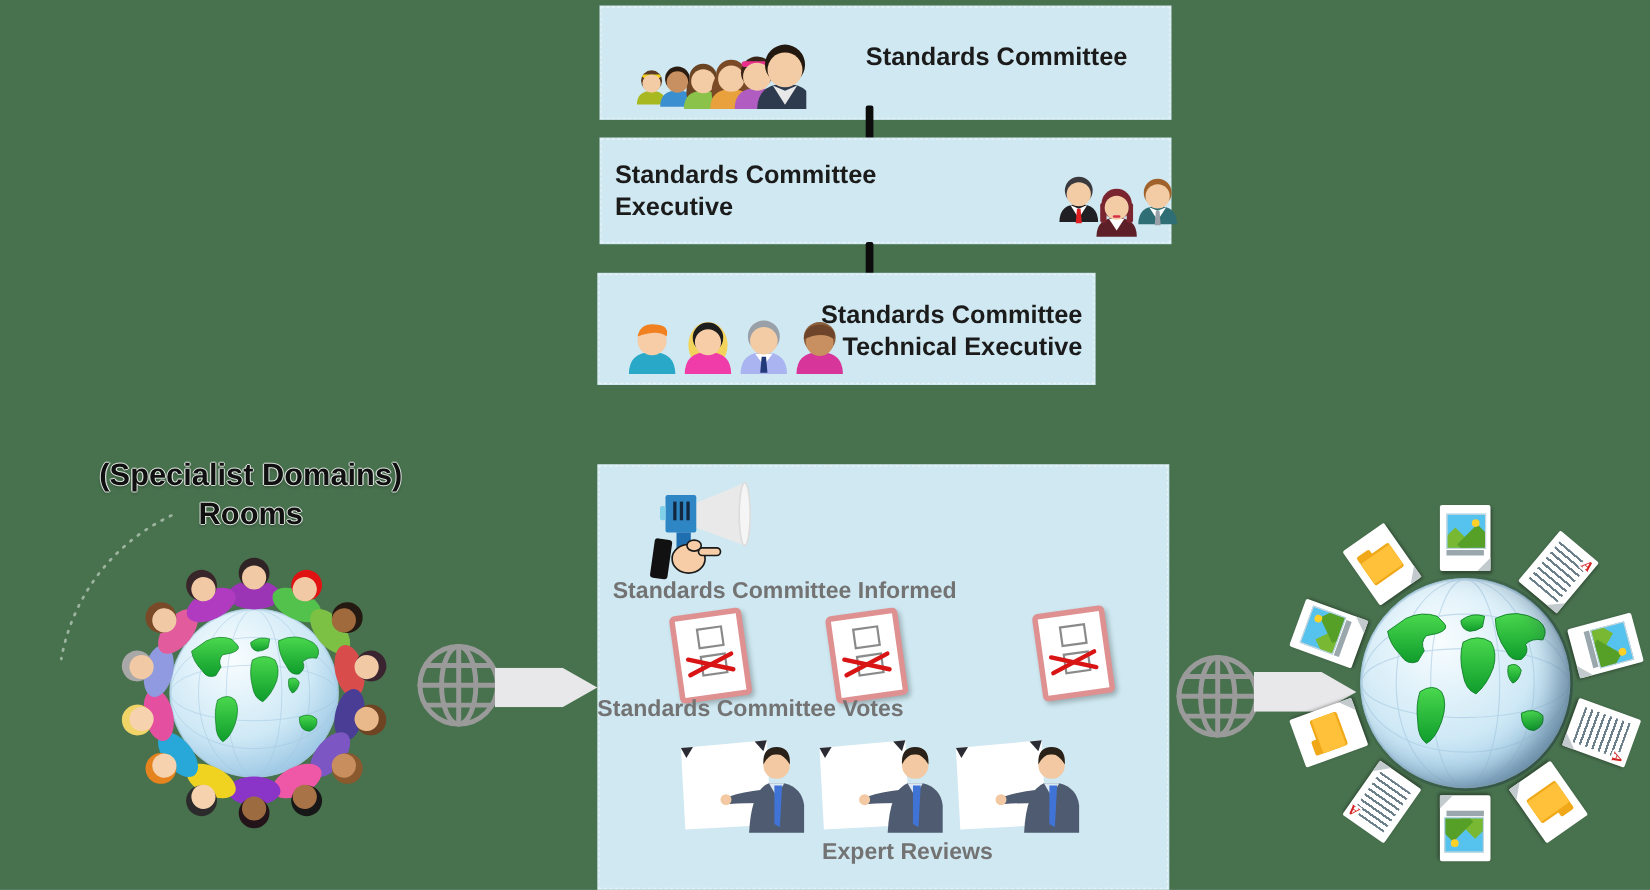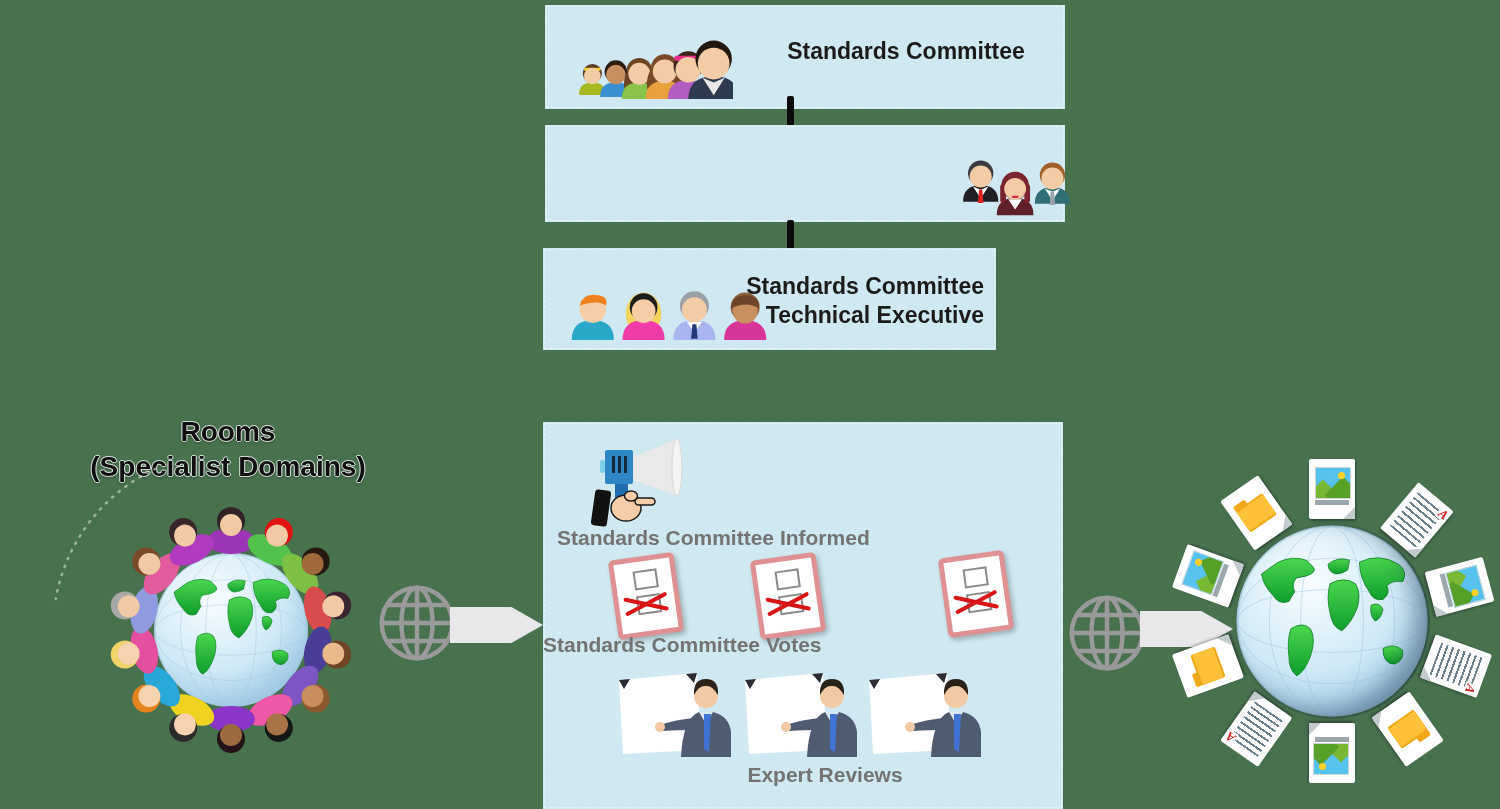--- a/index.html
+++ b/index.html
@@ -144,20 +144,21 @@
         <rect x="-3" y="-17" width="6" height="2" rx="1" fill="#d8304a"></rect>
       </g>
       <g transform="translate(101,74) scale(1.15)">
         <path d="M-16,0 Q-16,-15 0,-15 Q16,-15 16,0 Z" fill="#2e6e74"></path>
         <path d="M-7,-14 L0,-3 L7,-14 L0,-11 Z" fill="#ffffff"></path>
         <path d="M-1.5,-11 L1.5,-11 L2.5,1 L-2.5,1 Z" fill="#9aa0a8"></path>
         <circle cx="0" cy="-26" r="11.5" fill="#a0622a"></circle>
         <circle cx="0" cy="-23" r="10" fill="#f3cba4"></circle>
       </g>
     </svg>
+    <div class="box-label">Standards Committee Executive</div>
   </div>
 
   <div id="v2" class="vline"></div>
 
   <div id="box3" class="panel">
     <svg width="212" height="84" viewBox="0 0 212 86" style="position:absolute;left:20px;top:12px;">
       <g transform="translate(28,82) scale(1.35)">
         <path d="M-16,0 Q-16,-15 0,-15 Q16,-15 16,0 Z" fill="#2aa8c8"></path>
         <circle cx="0" cy="-23" r="10" fill="#f6cda6"></circle>
         <path d="M-10,-26 Q-8,-36 4,-34 Q12,-33 10,-26 Q4,-31 -10,-26 Z" fill="#f08020"></path>
@@ -256,22 +257,22 @@
       <path d="M89,48 L96,48 L94,86 L89,83 Z" fill="#3f74d6"></path>
       <path d="M78,52 Q60,54 48,58 L48,65 Q62,64 80,64 Z" fill="#4e5b70"></path>
       <circle cx="45" cy="61" r="5" fill="#f2c9a2"></circle>
       <circle cx="91" cy="30" r="12" fill="#f2c9a2"></circle>
       <path d="M79,29 Q78,13 91,13 Q104,13 103,29 Q97,19 91,20 Q84,19 79,29 Z" fill="#2a2118"></path>
     </svg>
     <div id="reviews-label" class="step-label">Expert Reviews</div>
   </div>
 
   <div id="rooms-title">
+    <div class="halo">(Specialist Domains)</div>
     <div class="halo">Rooms</div>
-    <div class="halo">(Specialist Domains)</div>
   </div>
 
   <svg width="420" height="420" style="position:absolute;left:21px;top:420px;">
     <path d="M134.8,48.7 A178,178 0 0 0 34.7,179.1" fill="none" stroke="rgba(225,235,225,0.55)" stroke-width="2.5" stroke-dasharray="1.5 7" stroke-linecap="round"></path>
   </svg>
 
   <svg width="82" height="82" viewBox="0 0 100 100" style="position:absolute;left:376px;top:582px;">
     <g fill="none" stroke="#9a9a9a" stroke-width="5.5" stroke-linecap="round">
       <circle cx="50" cy="50" r="43"></circle>
       <line x1="7" y1="50" x2="93" y2="50"></line>

